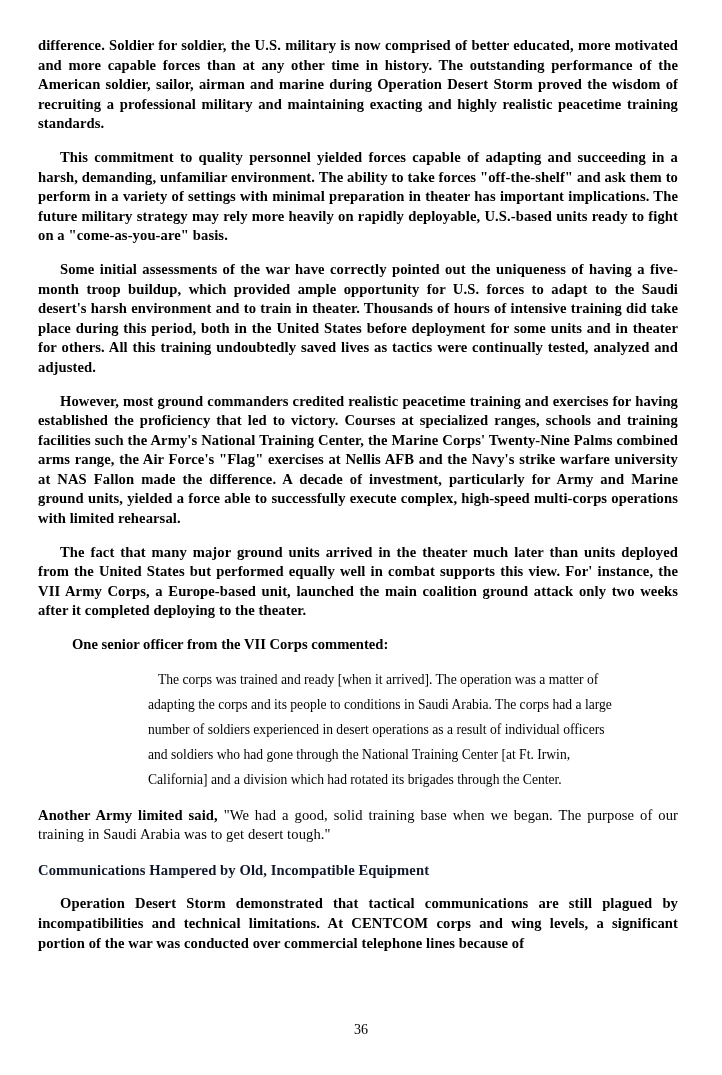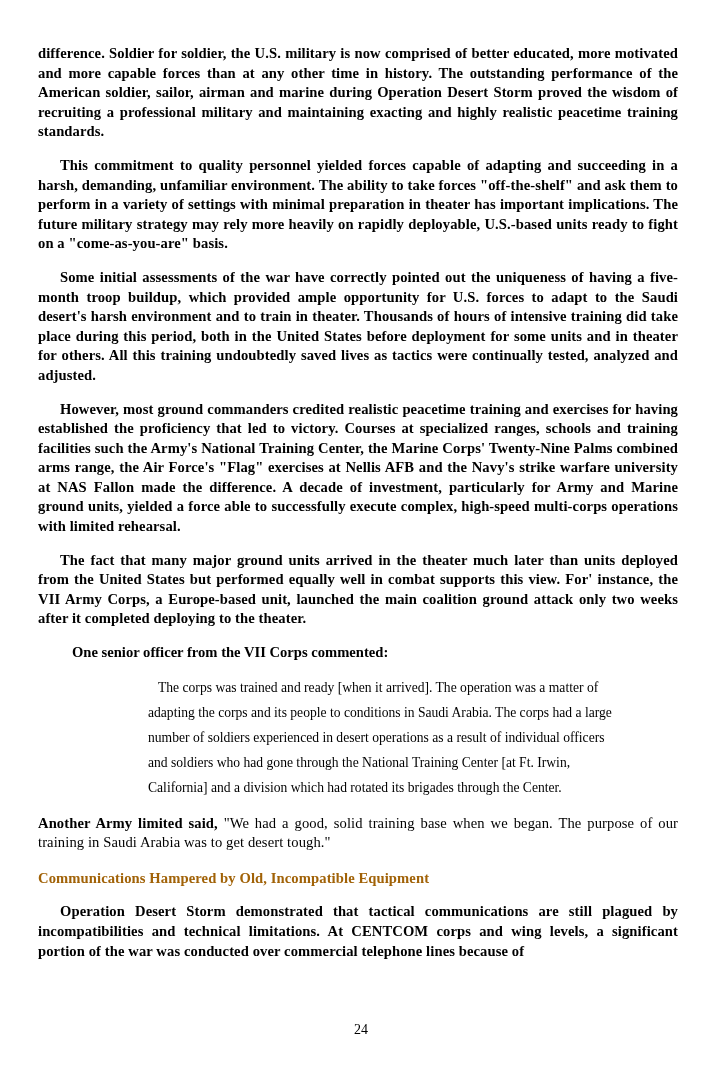--- a/index.html
+++ b/index.html
@@ -35,21 +35,21 @@
     line-height: 19.6px;
     text-align: justify;
     font-weight: bold;
     letter-spacing: 0.1px;
   }
   p.body-para .indent {
     display: inline-block;
     width: 22px;
   }
   p.first-para {
-    margin-top: 12px;
+    margin-top: 4px;
   }
   .quote-lead {
     margin: 12px;
     font-size: 14.6px;
     line-height: 19.6px;
     font-weight: bold;
     padding-left: 22px;
   }
   .block-quote {
     margin: 0 0 14px 0;
@@ -76,21 +76,21 @@
     font-weight: bold;
   }
   p.general-para .rest {
     font-weight: normal;
   }
   h2.section-heading {
     margin: 16px 0 14px 0;
     font-size: 14.6px;
     line-height: 19.6px;
     font-weight: bold;
-    color: #a16207;
+    color: #0f172a;
     letter-spacing: 0.1px;
   }
   .page-number {
     position: absolute;
     left: 0;
     top: 1022px;
     width: 722px;
     text-align: center;
     font-size: 14px;
     font-family: "Liberation Serif", serif;
@@ -118,14 +118,14 @@
     <div class="block-quote"><span class="q-first"></span><span>The corps was trained and ready [when it arrived]. The operation was a matter of adapting the corps and its people to conditions in Saudi Arabia. The corps had a large number of soldiers experienced in desert operations as a result of individual officers and soldiers who had gone through the National Training Center [at Ft. Irwin, California] and a division which had rotated its brigades through the Center.</span></div>
 
     <p class="general-para"><span class="indent"></span><span class="lead">Another Army limited said,</span><span class="rest"> "We had a good, solid training base when we began. The purpose of our training in Saudi Arabia was to get desert tough."</span></p>
 
     <h2 class="section-heading">Communications Hampered by Old, Incompatible Equipment</h2>
 
     <p class="body-para"><span class="indent"></span><span>Operation Desert Storm demonstrated that tactical communications are still plagued by incompatibilities and technical limitations. At CENTCOM corps and wing levels, a significant portion of the war was conducted over commercial telephone lines because of</span></p>
 
   </div>
 
-  <div class="page-number">24</div>
+  <div class="page-number">36</div>
 </div>
 
 </body></html>

